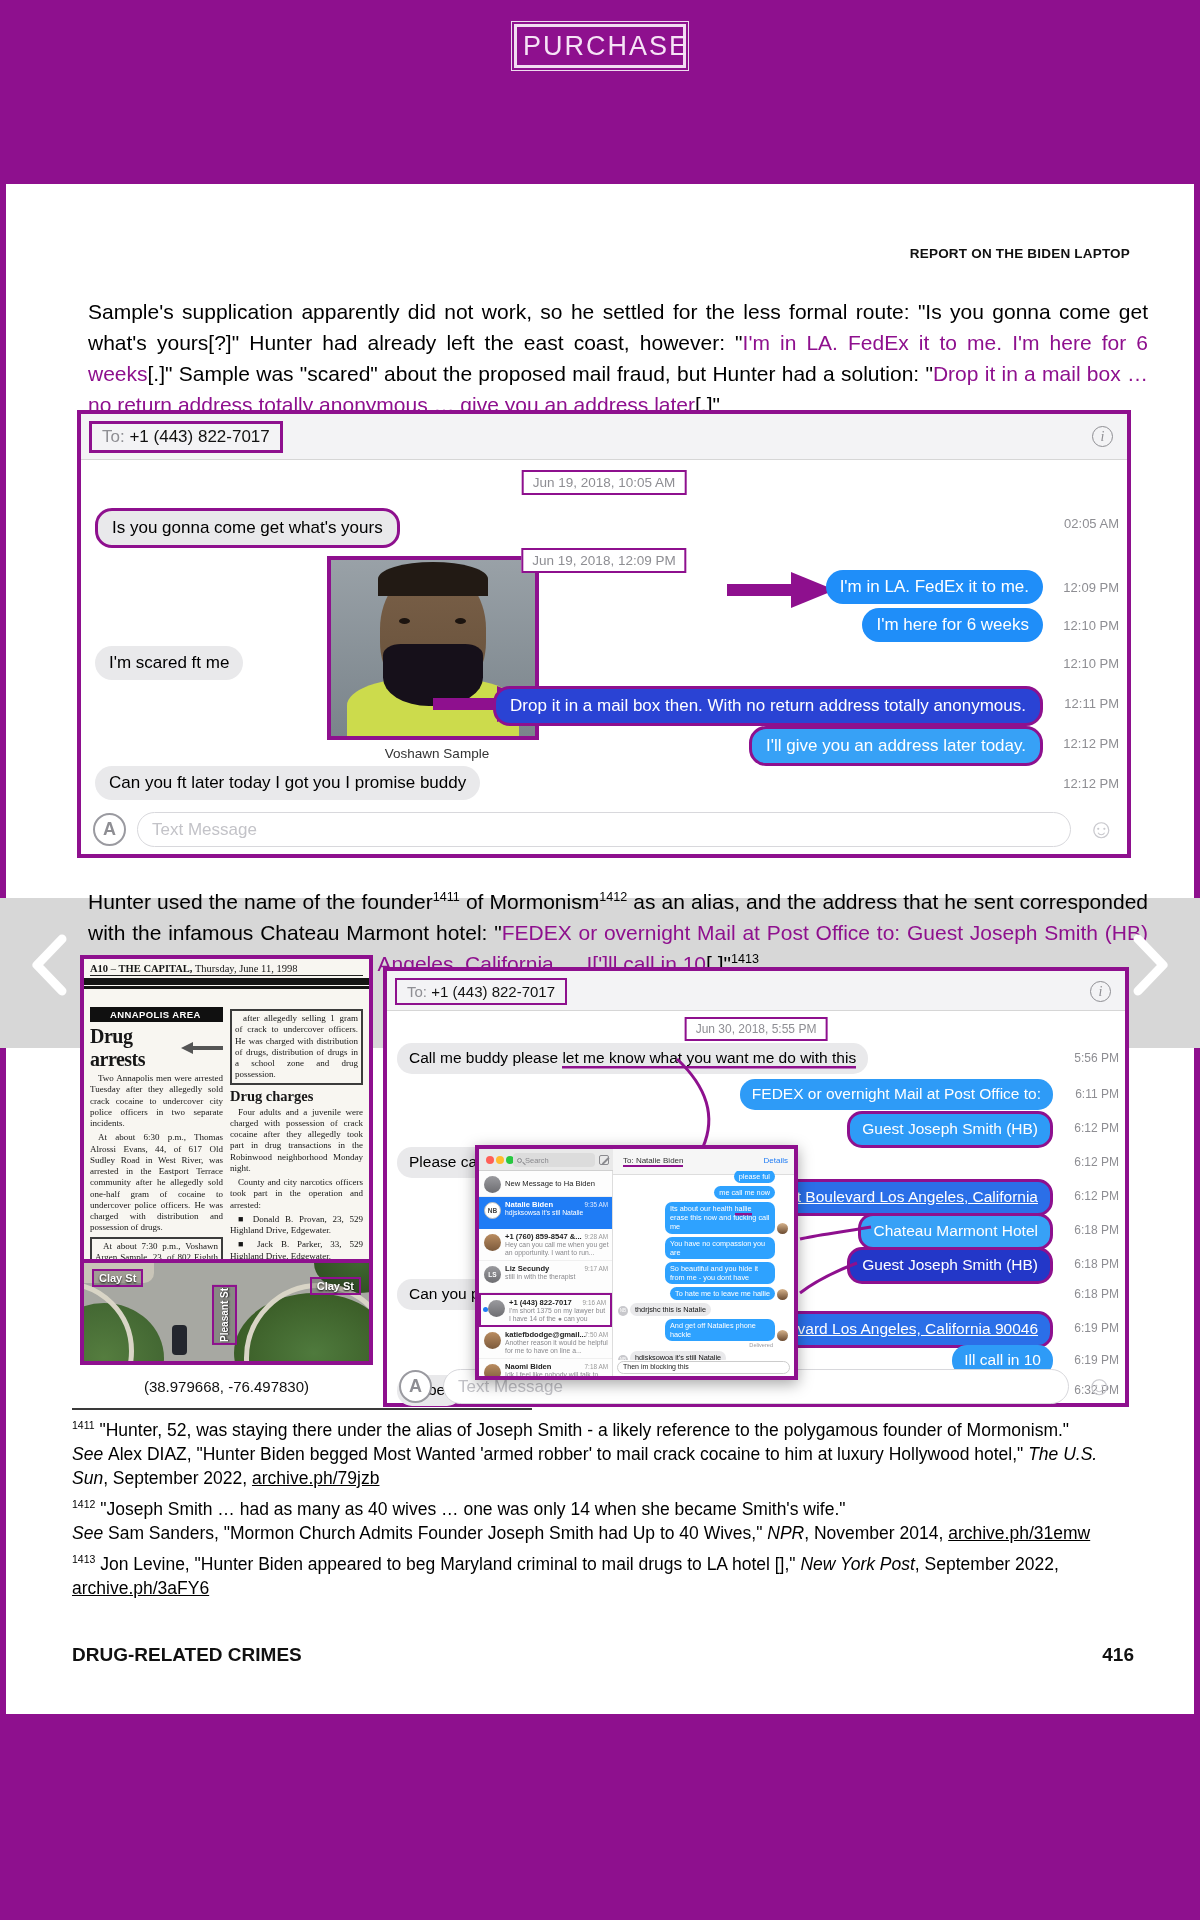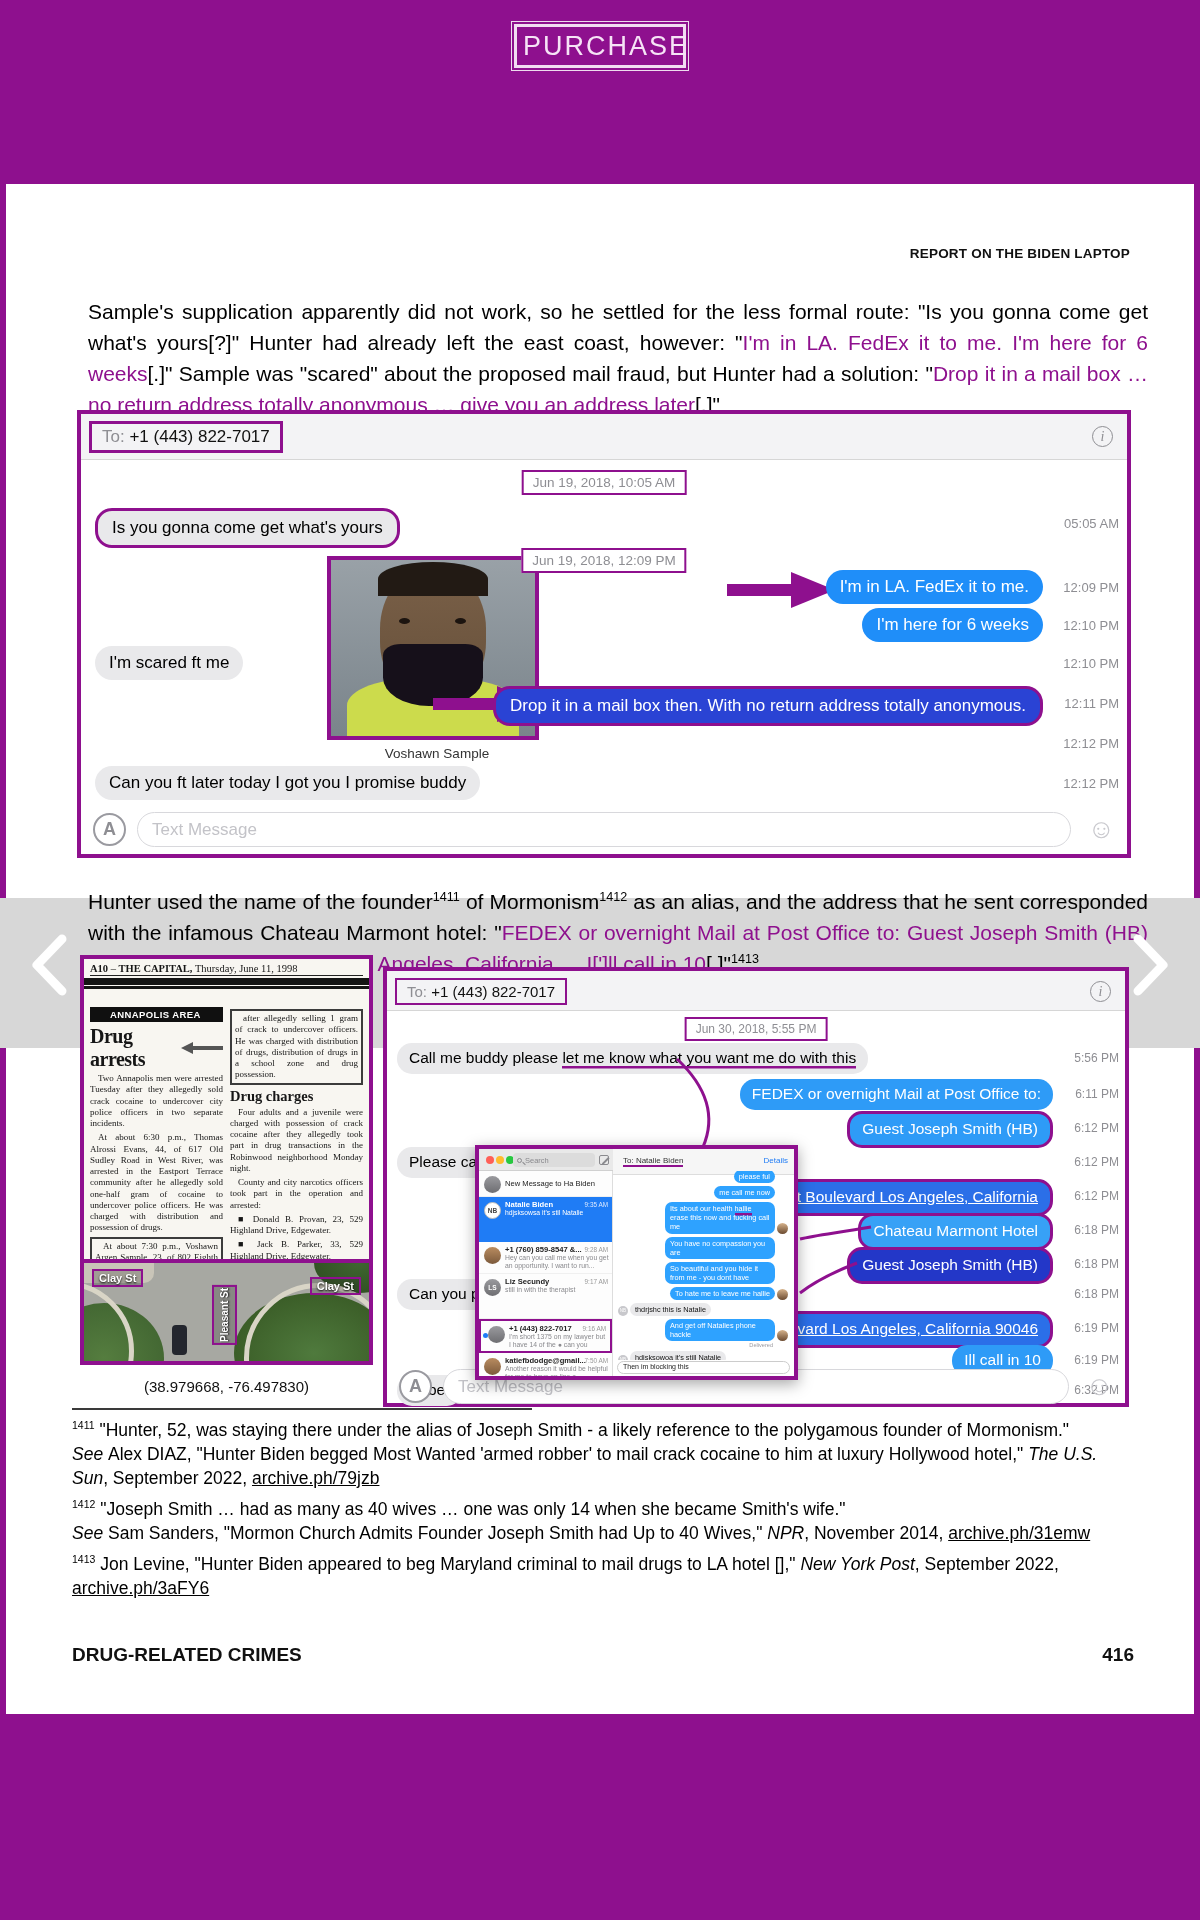--- a/index.html
+++ b/index.html
@@ -75,21 +75,21 @@
   .nsearch{position:absolute;left:34px;top:4px;width:82px;height:14px;background:#dcdcdc;border-radius:4px;
     font-size:7.5px;color:#8a8a8e;display:flex;align-items:center;gap:3px;padding-left:4px;cursor:text}
   .mag{width:5px;height:5px;border:1px solid #8a8a8e;border-radius:50%;position:relative;flex:none}
   .mag::after{content:"";position:absolute;left:4px;top:4px;width:4px;height:1px;background:#8a8a8e;transform:rotate(45deg)}
   .ncompose{position:absolute;left:120px;top:6px;width:10px;height:10px;border:1px solid #8a8a8e;border-radius:2px;cursor:pointer}
   .ncompose::after{content:"";position:absolute;left:1px;top:4px;width:9px;height:1.5px;background:#8a8a8e;transform:rotate(-45deg)}
   .nside{position:absolute;left:0;top:22px;width:134px;bottom:0;border-right:1px solid #ddd;background:#fdfdfd;overflow:hidden}
   .nhd{position:absolute;left:134px;top:0;right:0;height:26px;background:#f6f6f6;border-bottom:1px solid #ddd}
   .nto{position:absolute;left:10px;top:7px;font-size:8px;color:#333;box-shadow:0 2px 0 #8E108E}
   .ndetails{position:absolute;right:6px;top:7px;font-size:8px;color:#1f7cf5;cursor:pointer}
-  .nrow{position:relative;height:45px;border-bottom:1px solid #f0f0f0;padding:3px 3px 0 26px;overflow:hidden}
+  .nrow{position:relative;height:32px;border-bottom:1px solid #f0f0f0;padding:3px 3px 0 26px;overflow:hidden}
   .nava{position:absolute;left:5px;top:5px;width:17px;height:17px;border-radius:50%;background:linear-gradient(#9a9a9e,#6e6e72);
     color:#fff;font-size:6.5px;display:flex;align-items:center;justify-content:center;font-weight:bold}
   .nava.photo{background:linear-gradient(#b98c60,#7c5a3c)}
   .nava.nb{background:#fff;color:#444;border:1px solid #bbb}
   .nt{font-size:7.6px;font-weight:bold;color:#222;white-space:nowrap;overflow:hidden;padding-right:30px}
   .ntime{position:absolute;right:4px;top:4px;font-size:6.4px;color:#999}
   .nprev{font-size:6.8px;color:#8a8a8e;line-height:1.2;max-height:17px;overflow:hidden}
   .nrow.sel{background:#1f7cf5;border-bottom:none}
   .nrow.sel .nt,.nrow.sel .nprev{color:#fff}.nrow.sel .ntime{color:#dce9ff}
   .nrow.pb2{border:2px solid var(--purple);padding-left:28px}
@@ -160,21 +160,21 @@
 
   <p class="para" style="top:96px"><span>Sample's supplication apparently did not work, so he settled for the less formal route: "Is you gonna come get what's yours[?]" Hunter had already left the east coast, however: "</span><span class="rt-accent">I'm in LA. FedEx it to me. I'm here for 6 weeks</span><span>[.]" Sample was "scared" about the proposed mail fraud, but Hunter had a solution: "</span><span class="rt-accent">Drop it in a mail box … no return address totally anonymous … give you an address later</span><span>[.]"</span></p>
 
   <div class="shot" style="left:71px;top:226px;width:1054px;height:448px">
     <div class="mhead">
       <span class="tobox"><span class="tol">To:</span> <span class="tonum">+1 (443) 822-7017</span></span>
       <span class="infoic">i</span>
     </div>
     <div class="chip" style="top:56px">Jun 19, 2018, 10:05 AM</div>
     <div class="bub gray pb" style="left:14px;top:94px">Is you gonna come get what's yours</div>
-    <div class="ts" style="top:102px">05:05 AM</div>
+    <div class="ts" style="top:102px">02:05 AM</div>
 
     <div class="mug">
       <div class="mug-shirt"></div>
       <div class="mug-head"></div>
       <div class="mug-hair"></div>
       <div class="mug-eye" style="left:68px"></div>
       <div class="mug-eye" style="left:124px"></div>
       <div class="mug-beard"></div>
     </div>
     <div class="chip" style="top:134px">Jun 19, 2018, 12:09 PM</div>
@@ -193,20 +193,21 @@
     <div class="bub gray" style="left:14px;top:232px">I'm scared ft me</div>
     <div class="ts" style="top:242px">12:10 PM</div>
 
     <div class="parrow" style="left:352px;top:272px">
         <div class="shaft"></div>
         <div class="head"></div>
       </div>
     <div class="bub blue pb" style="right:84px;top:272px;background:var(--bluedark)">Drop it in a mail box then. With no return address totally anonymous.</div>
     <div class="ts" style="top:282px">12:11 PM</div>
 
+    <div class="bub blue pb" style="right:84px;top:312px;background:var(--bluelight)">I'll give you an address later today.</div>
     <div class="ts" style="top:322px">12:12 PM</div>
 
     <div class="bub gray" style="left:14px;top:352px">Can you ft later today I got you I promise buddy</div>
     <div class="ts" style="top:362px">12:12 PM</div>
 
     <div class="ibar" style="top:398px">
       <span class="appicon">A</span>
       <div class="tmsg">Text Message</div>
       <span class="smiley">☺</span>
     </div>

